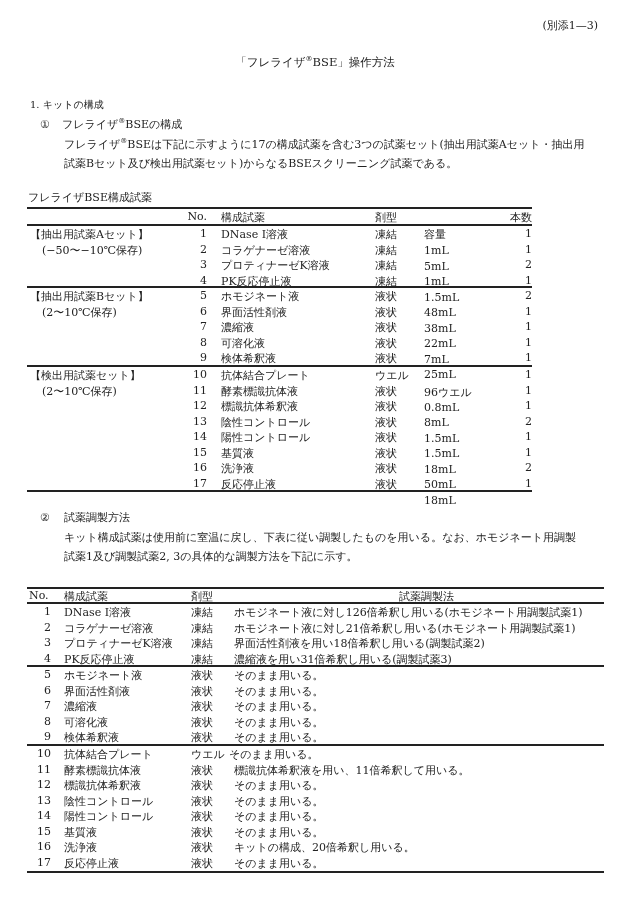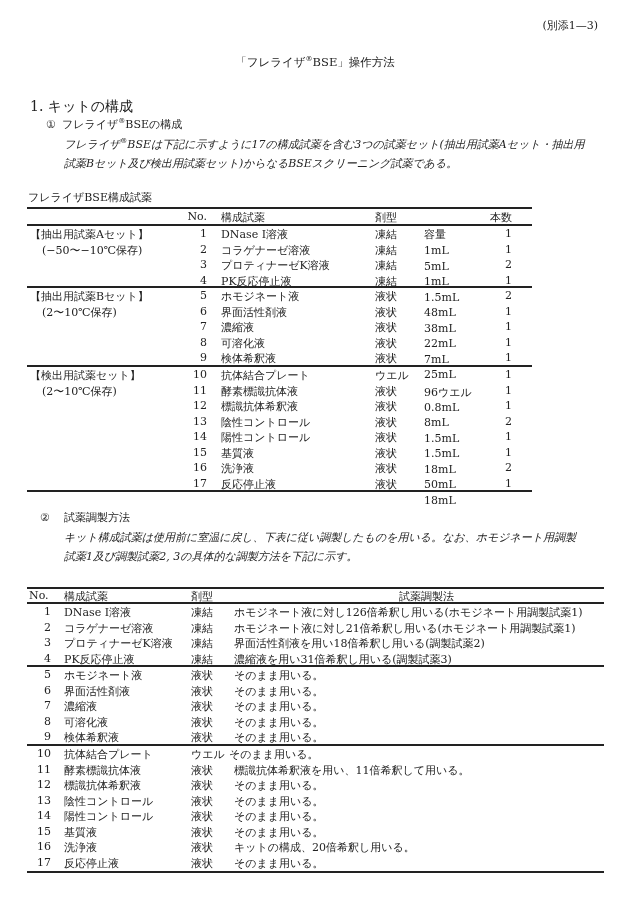--- a/index.html
+++ b/index.html
@@ -4,43 +4,43 @@
 <style>
   html, body { margin: 0; padding: 0; background: #ffffff; }
   body {
     width: 630px; height: 916px; position: relative; overflow: hidden;
     font-family: "DejaVu Serif", "Liberation Serif", serif;
     color: #222; font-size: 11px;
   }
   .abs { position: absolute; white-space: nowrap; }
   .annex { top: 18px; right: 32px; font-size: 11px; }
   .title { top: 55px; left: 0; width: 630px; text-align: center; font-size: 11.5px; }
-  .sec1 { top: 98px; left: 30px; font-size: 14px; }
-  .sub1 { top: 117px; left: 40px; text-align: center; }
+  .sec1 { top: 98px; left: 30px; font-size: 10px; }
+  .sub1 { top: 117px; left: 40px; }
   .sub1 .num { display: inline-block; width: 22px; }
-  .para { left: 64px; font-size: 11px; line-height: 19px; font-style: italic; }
+  .para { left: 64px; font-size: 11px; line-height: 19px; }
   .para1 { top: 132px; }
   .sup { font-size: 7px; vertical-align: super; }
   .tcap { top: 190px; left: 28px; font-size: 11px; }
 
   .hline { position: absolute; height: 2px; background: #222; }
   .hline.thin { height: 1.5px; }
 
   
   .t1 { position: absolute; left: 27px; width: 505px; }
   .t1 .hdr { position: absolute; top: 210px; height: 14px; left: 0; width: 505px; }
   .t1 .cell { position: absolute; white-space: nowrap; font-size: 11px; }
   .row { position: absolute; left: 0; width: 505px; height: 15.5px; }
   .group-label { position: absolute; white-space: nowrap; font-size: 11px; }
 
   .c-no { left: 160px; width: 20px; text-align: right; }
   .c-name { left: 194px; }
   .c-form { left: 348px; }
   .c-vol { left: 397px; margin-top: 17px; }
-  .c-cnt { right: 20px; text-align: right; }
+  .c-cnt { right: 0; text-align: right; }
 
   
   .t2row { position: absolute; left: 27px; width: 577px; height: 15.7px; }
   .d-no { left: 4px; width: 20px; text-align: right; }
   .d-name { left: 37px; }
   .d-form { left: 164px; }
   .d-method { left: 207px; }
 </style>
 </head>
 <body>

